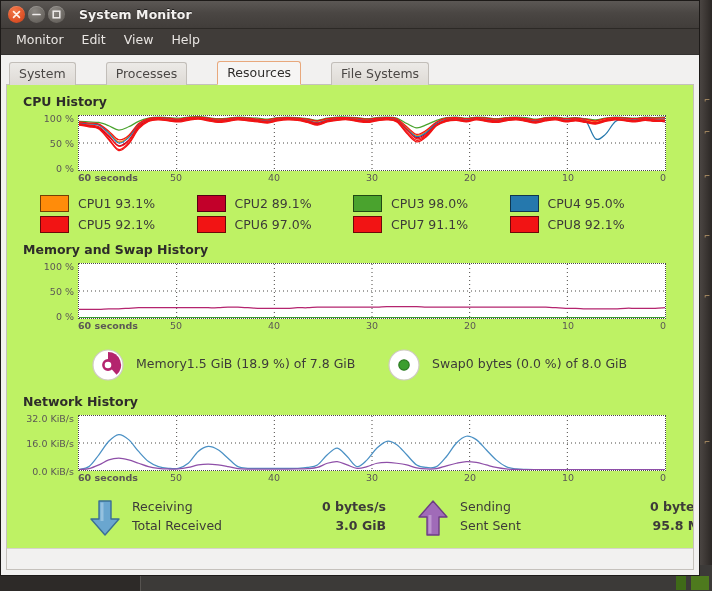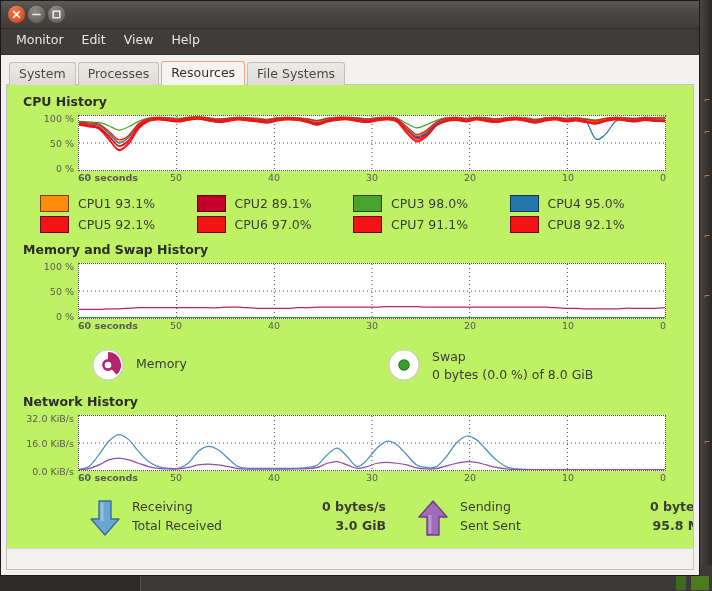--- a/index.html
+++ b/index.html
@@ -109,20 +109,21 @@
     padding: 5px 5px 5px 5px;
     box-sizing: border-box;
     position: relative;
   }
   #tabstrip {
     display: flex; align-items: flex-end;
     height: 25px; flex: 0 0 25px;
     border-bottom: 1px solid #c5c1bc;
     padding-left: 3px;
     box-sizing: border-box;
+    gap: 28px;
   }
   .tab {
     font-size: 12.5px;
     color: #4a4745;
     padding: 3px 9px 4px 9px;
     border: 1px solid #c2beb9;
     border-bottom: none;
     border-radius: 3px 3px 0 0;
     background: linear-gradient(180deg,#eceae7 0%, #dedad5 100%);
     margin-right: 2px;
@@ -202,21 +203,21 @@
     flex: 0 0 auto;
   }
   .cpu-label { font-size: 12.5px; color: #3d3b39; white-space: nowrap; }
 
   
   #mem-legend {
     display: flex; margin: 10px 0 0 0; padding-left: 68px;
   }
   .mem-block { display: flex; align-items: center; width: 318px; }
   .mem-icon { width: 40px; height: 40px; flex: 0 0 40px; margin-right: 8px; }
-  .mem-texts { display: flex; flex-direction: column; }
+  .mem-texts { display: flex; flex-direction: row; }
   .mem-name { font-size: 12.5px; color: #3d3b39; margin-bottom: 3px; }
   .mem-val  { font-size: 12.5px; color: #3d3b39; white-space: nowrap; }
 
   
   #net-legend {
     display: flex; margin: 10px 0 0 0; padding-left: 68px; gap: 30px;
   }
   .net-block { display: flex; align-items: center; width: 318px; }
   .net-icon { width: 34px; height: 42px; flex: 0 0 34px; margin-right: 10px; }
   .net-rows { display: flex; flex-direction: column; width: 254px; }
@@ -260,20 +261,21 @@
     <div class="winbtn min">
       <svg width="17" height="17" viewBox="0 0 17 17" aria-hidden="true">
         <path d="M5 8.5 H12" stroke="#efeceb" stroke-width="1.7" stroke-linecap="round"></path>
       </svg>
     </div>
     <div class="winbtn max">
       <svg width="17" height="17" viewBox="0 0 17 17" aria-hidden="true">
         <rect x="5.2" y="5.2" width="6.6" height="6.6" fill="none" stroke="#efeceb" stroke-width="1.5"></rect>
       </svg>
     </div>
+    <div class="title">System Monitor</div>
   </div>
 
   <div id="menubar">
     <div class="menu-item">Monitor</div>
     <div class="menu-item">Edit</div>
     <div class="menu-item">View</div>
     <div class="menu-item">Help</div>
   </div>
 
   <div id="notebook">
@@ -404,20 +406,21 @@
 
         <div id="mem-legend">
           <div class="mem-block">
             <svg class="mem-icon" viewBox="0 0 40 40">
               <circle cx="20" cy="20" r="15" fill="#ffffff" stroke="#cfcac5" stroke-width="1.2"></circle>
               <path d="M20 20 L20 7 A13 13 0 0 1 28.5 29.8 Z" fill="#b4246e"></path>
               <circle cx="20" cy="20" r="4.6" fill="#ffffff" stroke="#b4246e" stroke-width="2.6"></circle>
             </svg>
             <div class="mem-texts">
               <span class="mem-name">Memory</span>
+              <span class="mem-val">1.5 GiB (18.9 %) of 7.8 GiB</span>
             </div>
           </div>
           <div class="mem-block">
             <svg class="mem-icon" viewBox="0 0 40 40">
               <circle cx="20" cy="20" r="15" fill="#ffffff" stroke="#cfcac5" stroke-width="1.2"></circle>
               <circle cx="20" cy="20" r="5.2" fill="#3b9e2e" stroke="#2c7a21" stroke-width="1.2"></circle>
             </svg>
             <div class="mem-texts">
               <span class="mem-name">Swap</span>
               <span class="mem-val">0 bytes (0.0 %) of 8.0 GiB</span>

